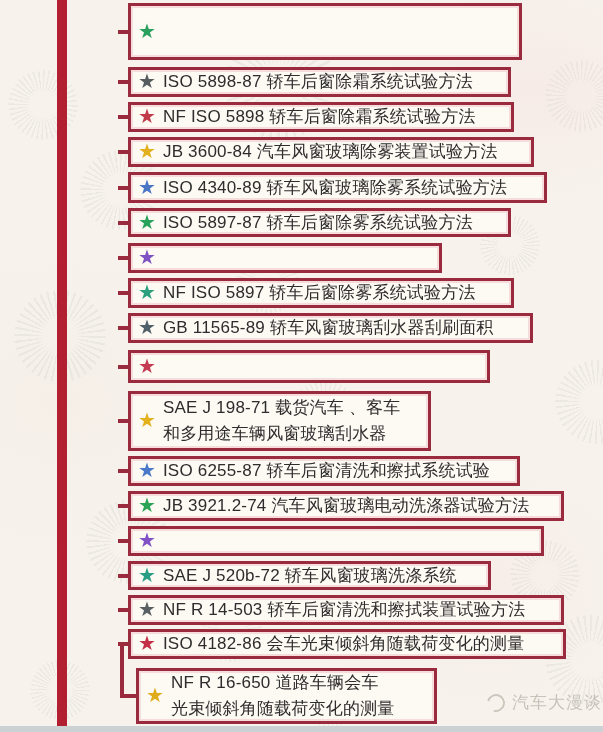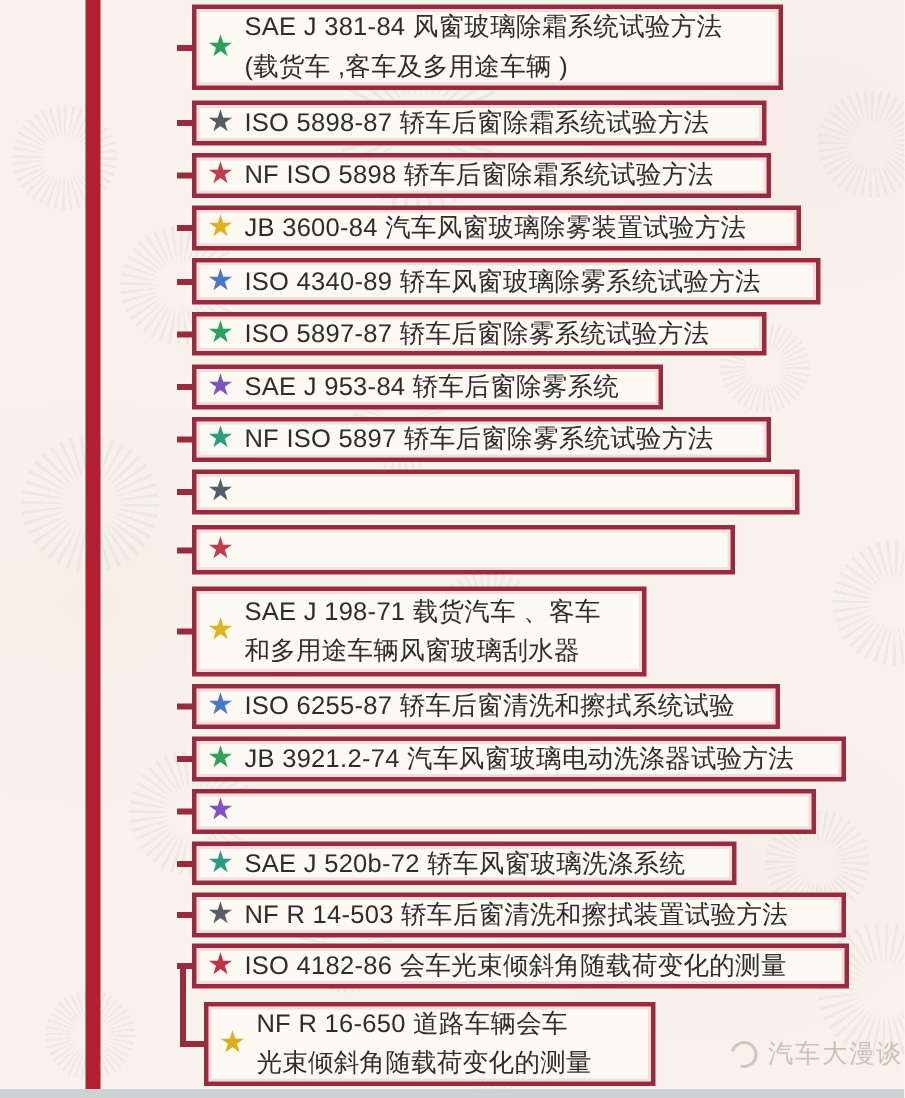--- a/index.html
+++ b/index.html
@@ -87,22 +87,20 @@
   <i class="stub" style="top:504px"></i>
   <i class="stub" style="top:539px"></i>
   <i class="stub" style="top:574px"></i>
   <i class="stub" style="top:608px"></i>
   <i class="stub" style="top:642px"></i>
   <i class="elbow-v"></i>
   <i class="elbow-h"></i>
 
   <div class="row twoline" style="left:128px;top:3px;width:394px;height:57px">
     <span class="star" style="color: rgb(42, 160, 94);">★</span>
-    <span class="label">SAE J 381-84 风窗玻璃除霜系统试验方法
-(载货车 ,客车及多用途车辆 )</span>
   </div>
   <div class="row" style="left:128px;top:67px;width:383px;height:30px">
     <span class="star" style="color: rgb(86, 91, 96);">★</span>
     <span class="label">ISO 5898-87 轿车后窗除霜系统试验方法</span>
   </div>
   <div class="row" style="left:128px;top:102px;width:386px;height:30px">
     <span class="star" style="color: rgb(194, 59, 73);">★</span>
     <span class="label">NF ISO 5898 轿车后窗除霜系统试验方法</span>
   </div>
   <div class="row" style="left:128px;top:137px;width:406px;height:30px">
@@ -112,28 +110,28 @@
   <div class="row" style="left:128px;top:172px;width:419px;height:31px">
     <span class="star" style="color: rgb(75, 118, 198);">★</span>
     <span class="label">ISO 4340-89 轿车风窗玻璃除雾系统试验方法</span>
   </div>
   <div class="row" style="left:128px;top:208px;width:383px;height:29px">
     <span class="star" style="color: rgb(41, 163, 91);">★</span>
     <span class="label">ISO 5897-87 轿车后窗除雾系统试验方法</span>
   </div>
   <div class="row" style="left:128px;top:243px;width:314px;height:30px">
     <span class="star" style="color: rgb(126, 82, 194);">★</span>
-    <span class="label">SAE J 953-84 轿车后窗除雾系统</span>
   </div>
   <div class="row" style="left:128px;top:278px;width:386px;height:30px">
     <span class="star" style="color: rgb(43, 159, 126);">★</span>
     <span class="label">NF ISO 5897 轿车后窗除雾系统试验方法</span>
   </div>
   <div class="row" style="left:128px;top:313px;width:405px;height:30px">
     <span class="star" style="color: rgb(80, 97, 107);">★</span>
+    <span class="label">GB 11565-89 轿车风窗玻璃刮水器刮刷面积</span>
   </div>
   <div class="row" style="left:128px;top:350px;width:362px;height:33px">
     <span class="star" style="color: rgb(196, 58, 80);">★</span>
   </div>
   <div class="row twoline" style="left:128px;top:391px;width:303px;height:60px">
     <span class="star" style="color: rgb(227, 177, 30);">★</span>
     <span class="label">SAE J 198-71 载货汽车 、客车
 和多用途车辆风窗玻璃刮水器</span>
   </div>
   <div class="row" style="left:128px;top:456px;width:392px;height:30px">

